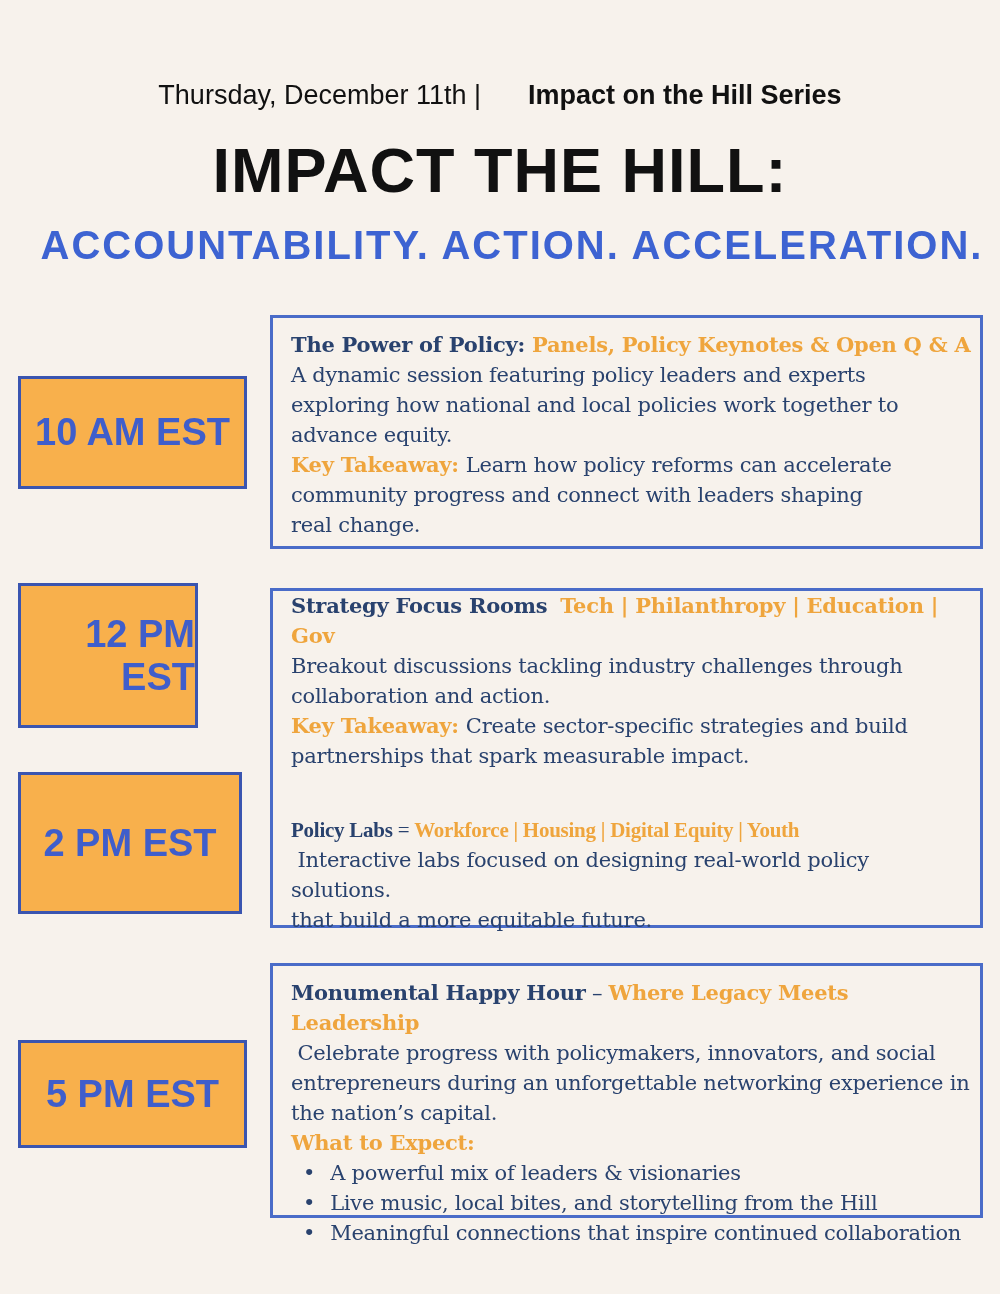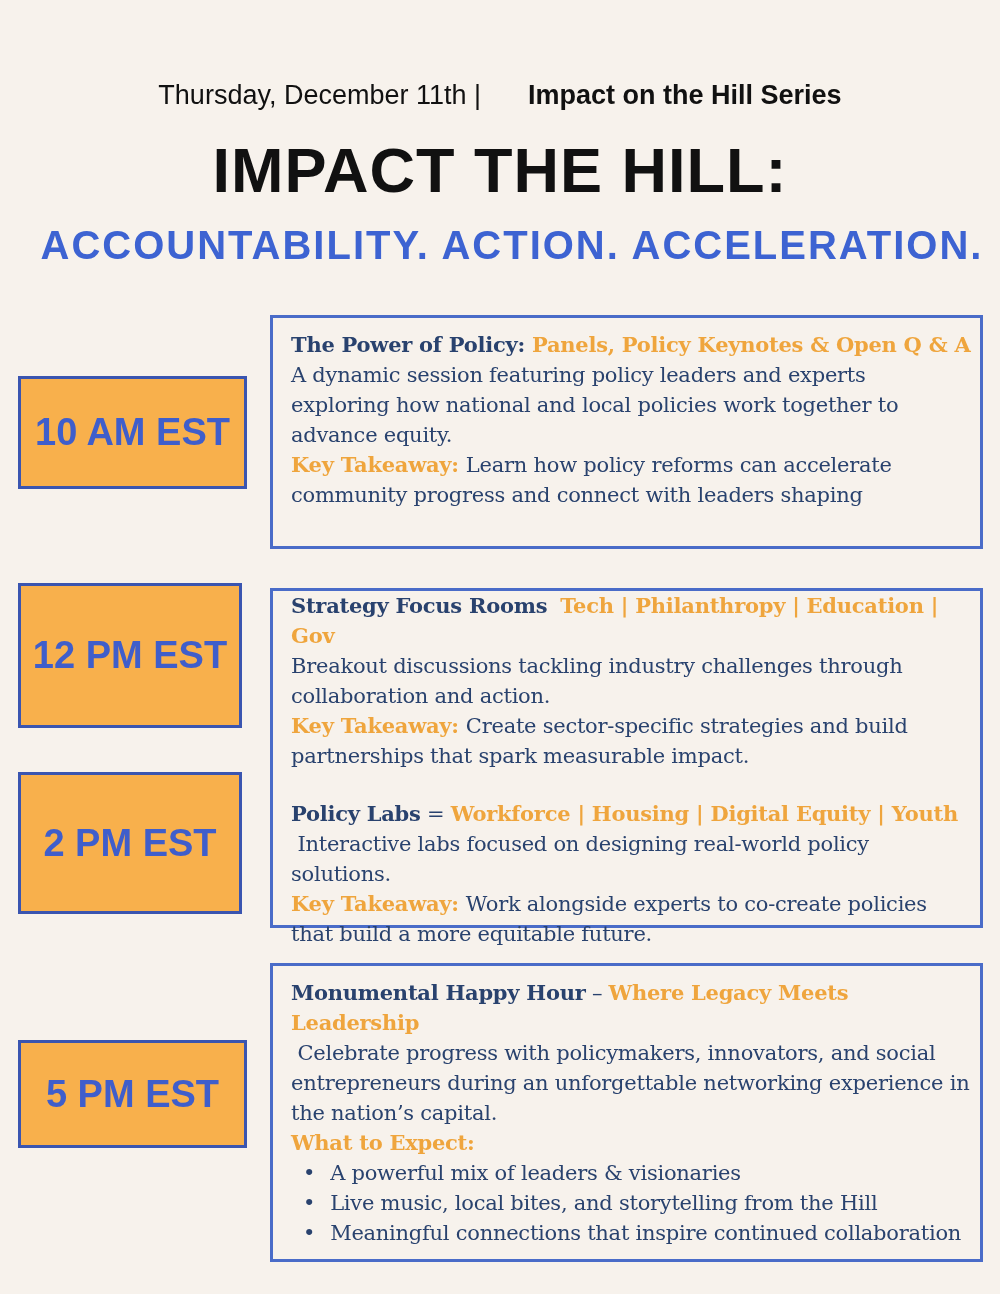--- a/index.html
+++ b/index.html
@@ -26,35 +26,35 @@
   }
   .time{
     position:absolute;box-sizing:border-box;
     background:var(--time-fill,#f8b04c);
     border:3px solid var(--time-border,#3a55b0);
     color:var(--time-text,#3f5ecb);
     font-family:"Liberation Sans",sans-serif;font-weight:bold;font-size:38px;
     display:flex;align-items:center;justify-content:center;text-align:right;
   }
   .t1{left:18px;top:376px;width:229px;height:113px;}
-  .t2{left:18px;top:583px;width:224px;height:145px;}
+  .t2{left:18px;top:583px;width:180px;height:145px;}
   .t3{left:18px;top:772px;width:224px;height:142px;}
   .t4{left:18px;top:1040px;width:229px;height:108px;}
   .box{
     position:absolute;left:270px;width:713px;box-sizing:border-box;
     border:3px solid var(--box-border,#4a6cc8);
     background:var(--background,#f7f2ec);
     padding:10px 2px 10px 18px;
     font-size:21px;line-height:30px;letter-spacing:-0.25px;
   }
   .b1{top:315px;height:234px;padding-top:12px;}
   .b2{top:588px;height:340px;padding-top:0;}
-  .b3{top:963px;height:299px;padding-top:12px;}
+  .b3{top:963px;height:255px;padding-top:12px;}
   .line{white-space:pre-wrap;}
-  .line.gap{margin-top:28px;}
+  .line.gap{margin-top:44px;font-family:Liberation Serif, serif;}
   .seg-n{color:var(--navy-text,#29426e);}
   .seg-nb{color:var(--navy-text,#29426e);font-weight:bold;}
   .seg-ob{color:var(--orange-accent,#efa53d);font-weight:bold;}
   .dot{color:var(--navy-text,#29426e);padding-left:12px;padding-right:15px;}
 </style>
 </head>
 <body>
 
 <div class="page">
 
@@ -68,31 +68,31 @@
   <div class="time t3">2 PM EST</div>
   <div class="time t4">5 PM EST</div>
 
   <div class="box b1">
       <div class="line"><span class="seg-nb">The Power of Policy: </span><span class="seg-ob">Panels, Policy Keynotes &amp; Open Q &amp; A</span></div>
       <div class="line"><span class="seg-n">A dynamic session featuring policy leaders and experts</span></div>
       <div class="line"><span class="seg-n">exploring how national and local policies work together to</span></div>
       <div class="line"><span class="seg-n">advance equity.</span></div>
       <div class="line"><span class="seg-ob">Key Takeaway: </span><span class="seg-n">Learn how policy reforms can accelerate</span></div>
       <div class="line"><span class="seg-n">community progress and connect with leaders shaping</span></div>
+      <div class="line"><span class="seg-n">real change.</span></div>
     </div>
   <div class="box b2">
       <div class="line"><span class="seg-nb">Strategy Focus Rooms</span><span class="seg-n">  </span><span class="seg-ob">Tech | Philanthropy | Education | Gov</span></div>
       <div class="line"><span class="seg-n">Breakout discussions tackling industry challenges through</span></div>
       <div class="line"><span class="seg-n">collaboration and action.</span></div>
       <div class="line"><span class="seg-ob">Key Takeaway: </span><span class="seg-n">Create sector-specific strategies and build</span></div>
       <div class="line"><span class="seg-n">partnerships that spark measurable impact.</span></div>
       <div class="line gap"><span class="seg-nb">Policy Labs</span><span class="seg-n"> = </span><span class="seg-ob">Workforce | Housing | Digital Equity | Youth</span></div>
       <div class="line"><span class="seg-n"> Interactive labs focused on designing real-world policy</span></div>
       <div class="line"><span class="seg-n">solutions.</span></div>
-      <div class="line"><span class="seg-ob">Key Takeaway: </span><span class="seg-n">Work alongside experts to co-create policies</span></div>
       <div class="line"><span class="seg-n">that build a more equitable future.</span></div>
     </div>
   <div class="box b3">
       <div class="line"><span class="seg-nb">Monumental Happy Hour</span><span class="seg-n"> – </span><span class="seg-ob">Where Legacy Meets Leadership</span></div>
       <div class="line"><span class="seg-n"> Celebrate progress with policymakers, innovators, and social</span></div>
       <div class="line"><span class="seg-n">entrepreneurs during an unforgettable networking experience in</span></div>
       <div class="line"><span class="seg-n">the nation’s capital.</span></div>
       <div class="line"><span class="seg-ob">What to Expect:</span></div>
       <div class="line bullet"><span class="dot">•</span><span class="seg-n">A powerful mix of leaders &amp; visionaries</span></div>
       <div class="line bullet"><span class="dot">•</span><span class="seg-n">Live music, local bites, and storytelling from the Hill</span></div>

